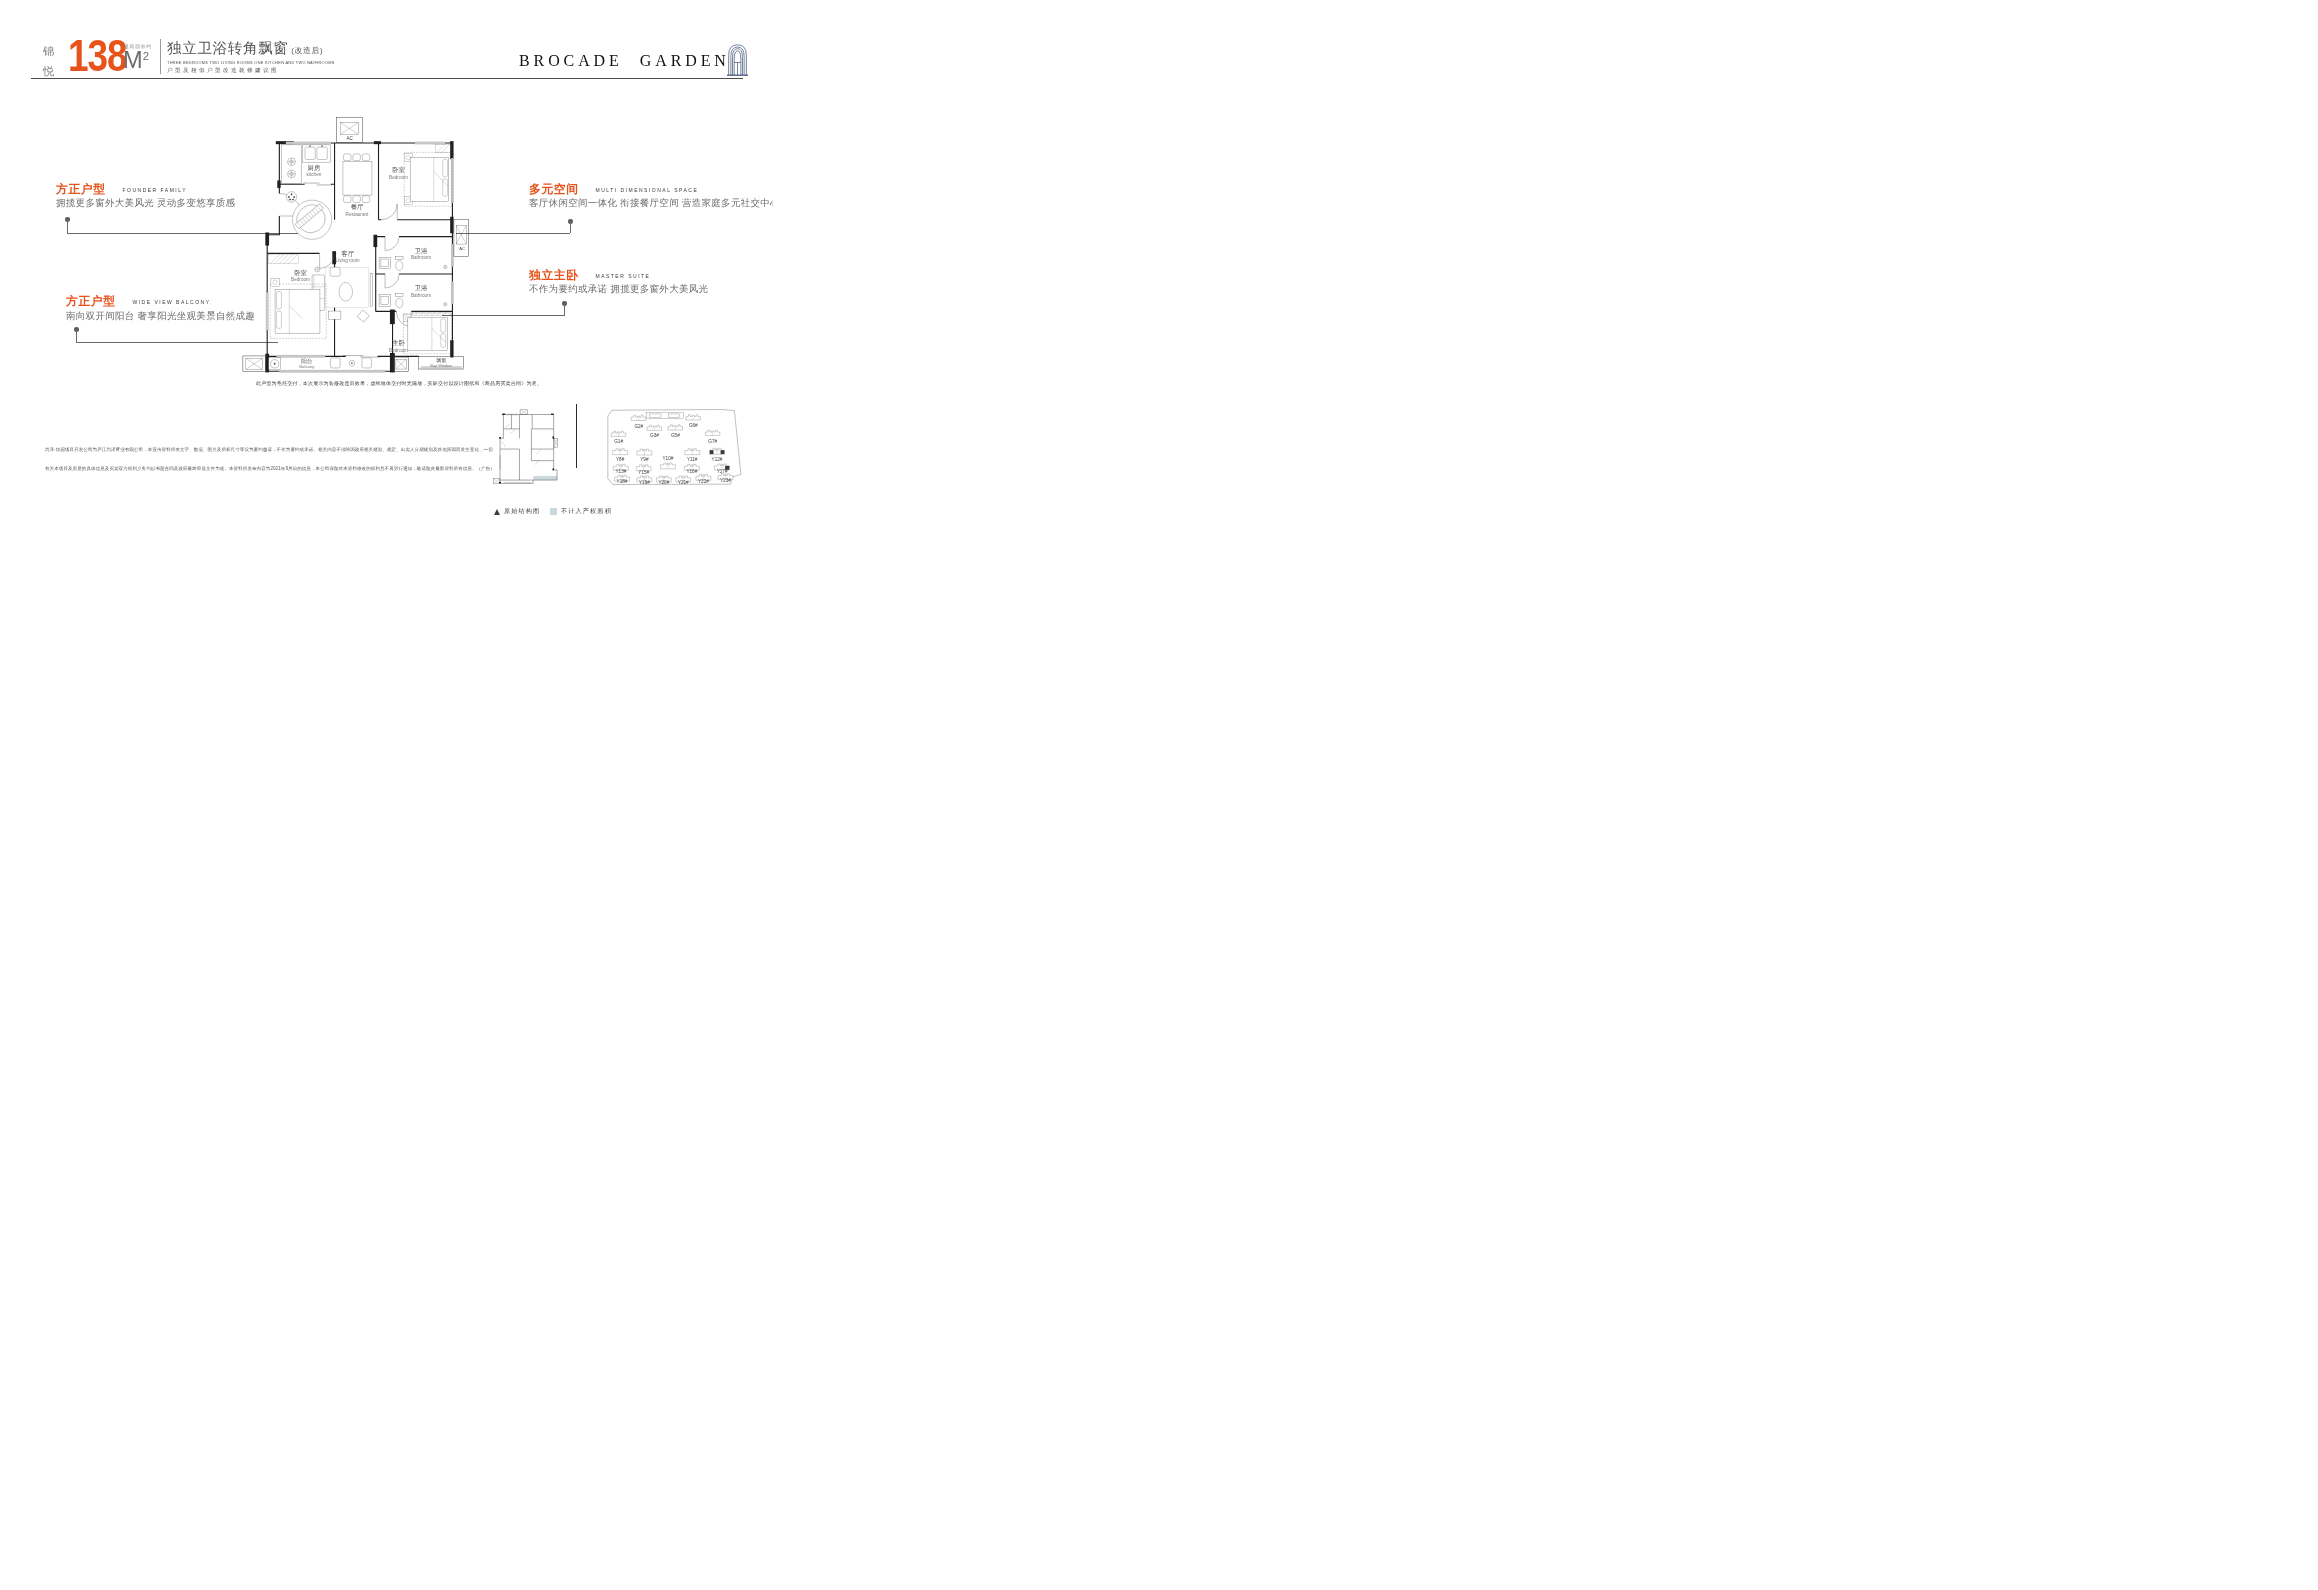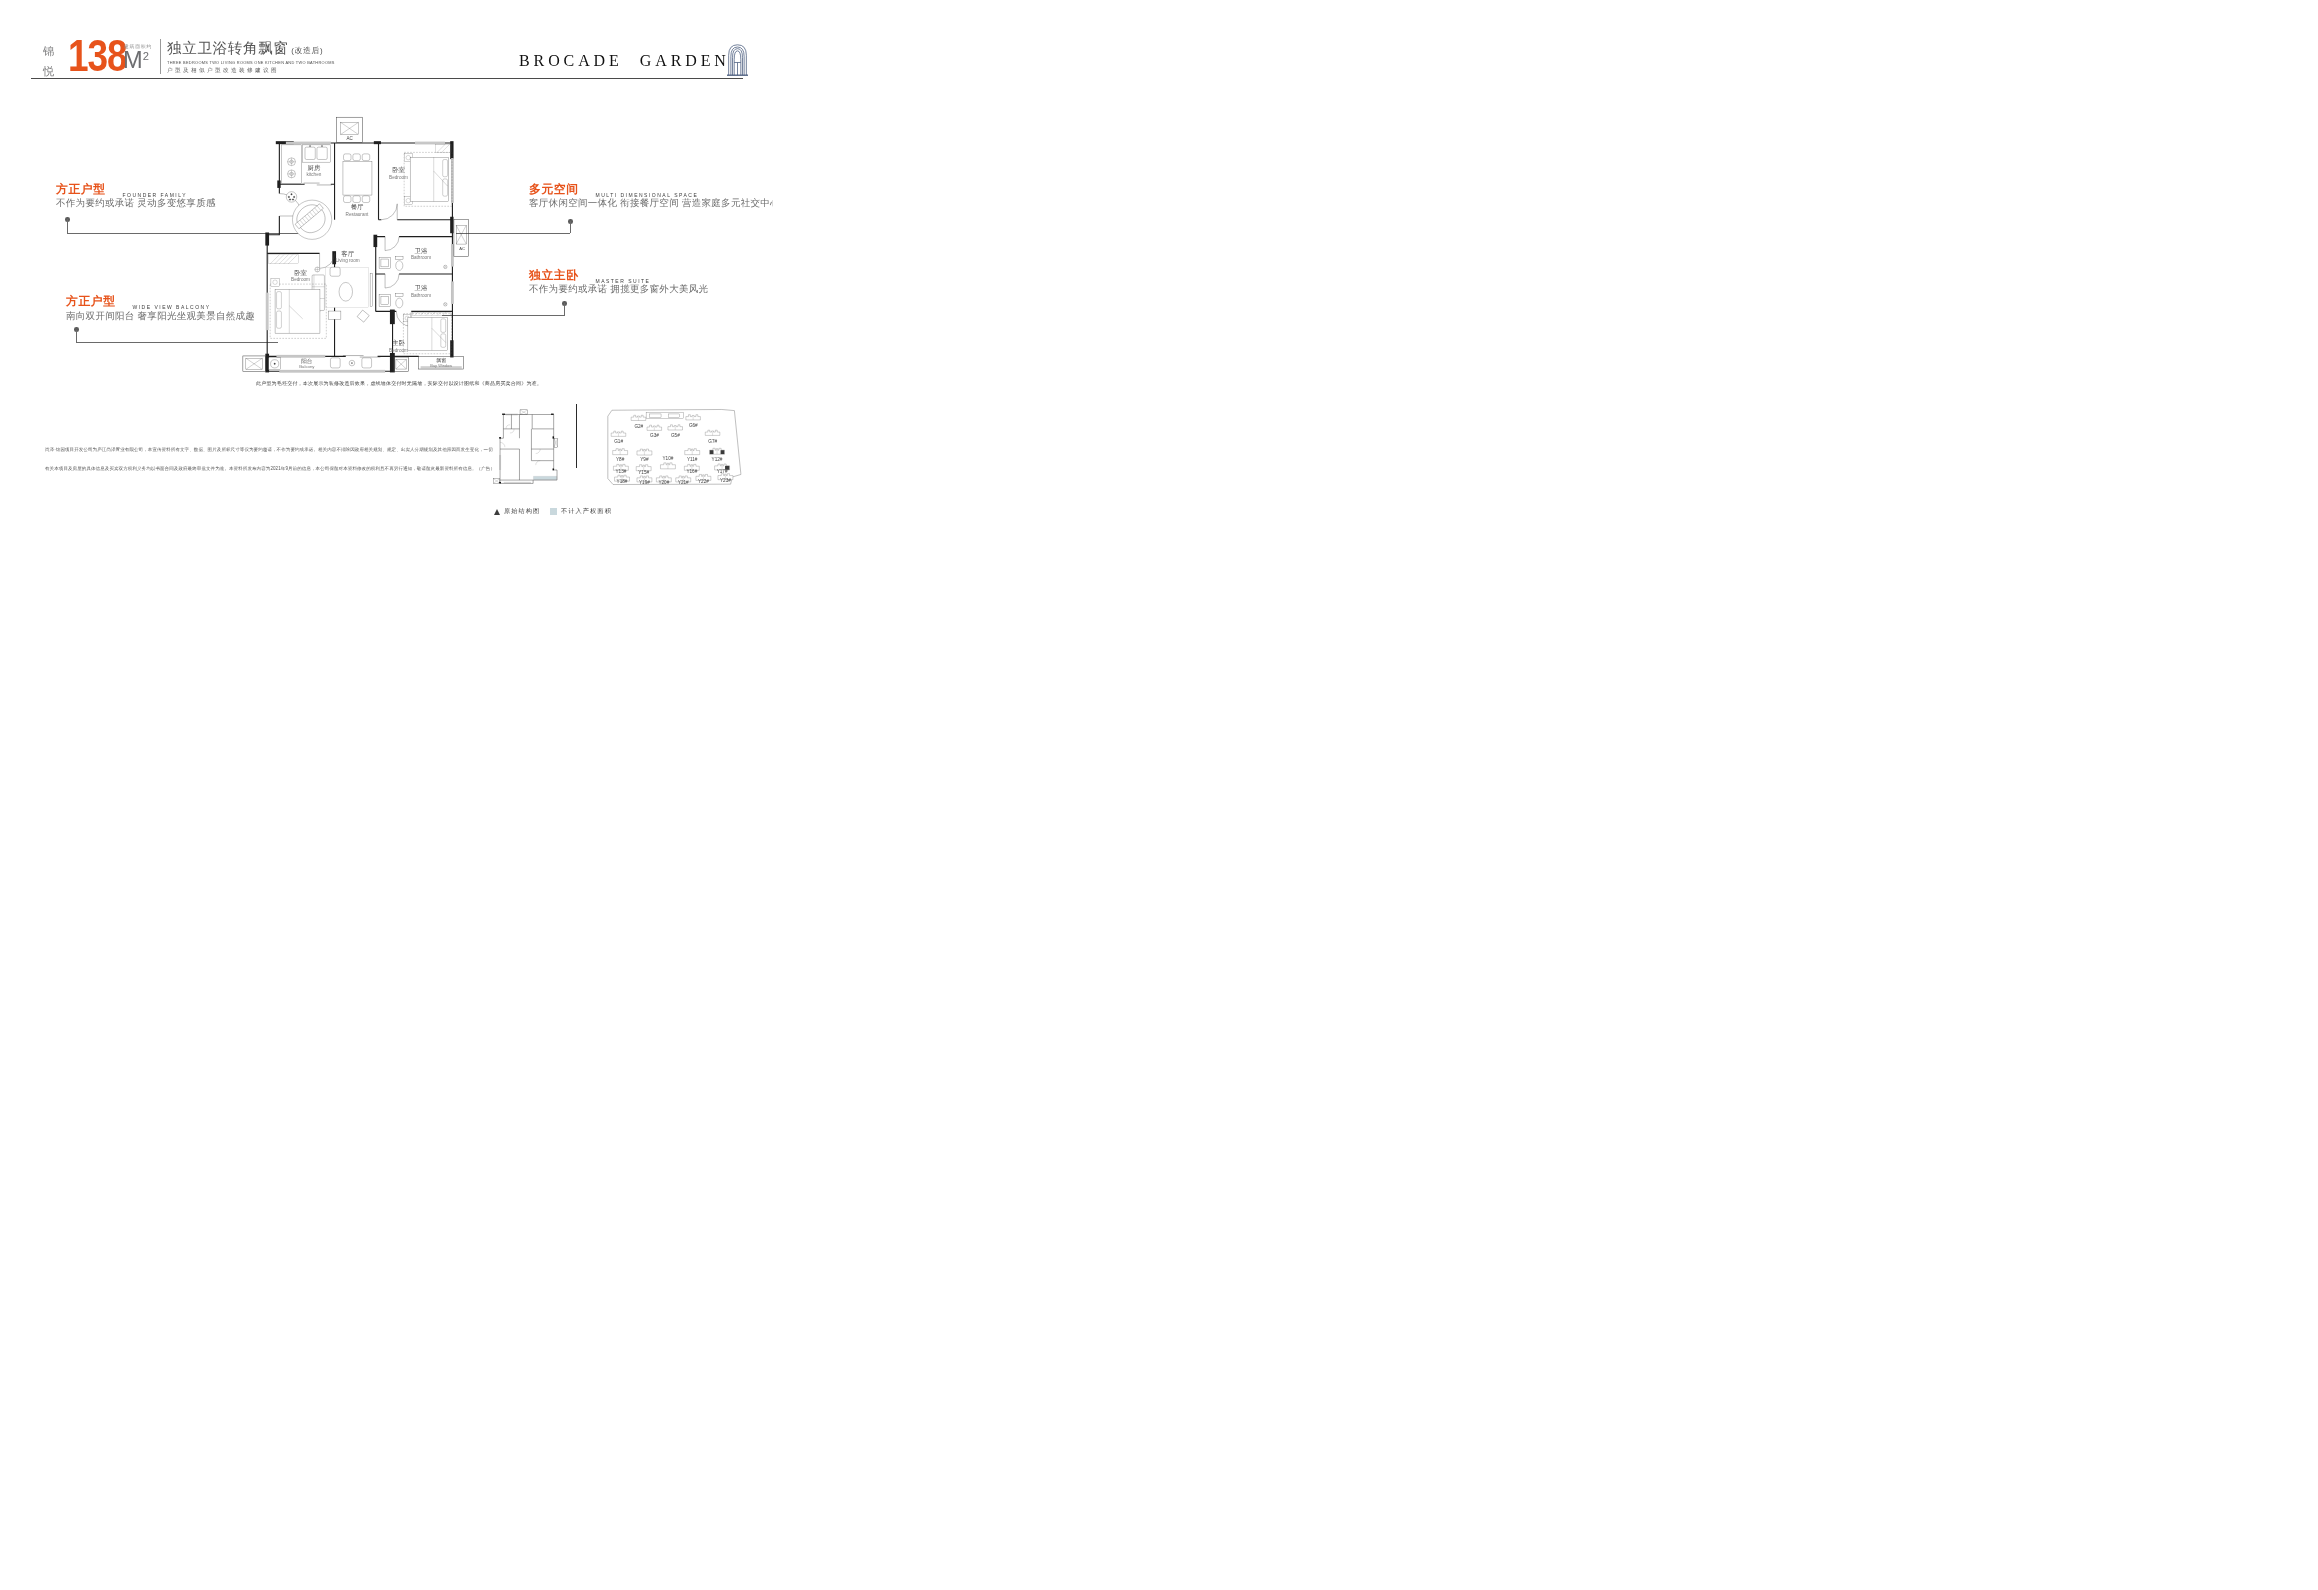--- a/index.html
+++ b/index.html
@@ -15,21 +15,21 @@
   .area-unit sup{font-size:11.2px;position:relative;top:1.1px;}
   .hdr-divider{left:160px;top:39px;width:0.6px;height:35px;background:#9a9a9a;}
   .layout-cn{left:167px;top:39px;font-size:14.6px;color:#555;letter-spacing:0.6px;white-space:nowrap;}
   .layout-suffix{font-size:7.9px;color:#555;margin-left:2.8px;}
   .layout-en{left:167px;top:60px;font-size:3.9px;color:#4d4d4d;letter-spacing:0.3px;white-space:nowrap;}
   .layout-note{left:167px;top:67px;font-size:5.6px;color:#555;letter-spacing:2.4px;white-space:nowrap;}
   .rule{left:31px;top:78px;width:712px;height:1.4px;background:#4a4a4a;}
   .logo{left:519px;top:52px;font-family:"Liberation Serif","DejaVu Serif",serif;font-size:16px;
         color:#101010;letter-spacing:3.9px;display:flex;gap:17px;white-space:nowrap;}
   
-  .callout-title{display:flex;align-items:flex-end;white-space:nowrap;gap:9px;}
+  .callout-title{display:flex;align-items:center;white-space:nowrap;gap:9px;}
   .callout-title .cn{font-size:11.8px;font-weight:bold;color:#e7531b;letter-spacing:0.6px;}
   .callout-title .en{font-size:5px;color:#3a3a3a;letter-spacing:1.5px;margin-left:7.9px;}
   .callout-desc{font-size:9.5px;color:#6b6b6b;letter-spacing:0.3px;white-space:nowrap;}
   .dot{width:4.5px;height:4.5px;border-radius:50%;background:#5c5c5c;}
   .vline{width:0.6px;background:#6a6a6a;}
   .hline{height:0.6px;background:#6a6a6a;}
   
   .plan-note{left:256px;top:380px;font-size:5px;color:#3a3a3a;letter-spacing:0.2px;white-space:nowrap;}
   .disclaimer{left:45px;font-size:4.5px;color:#555;letter-spacing:0.1px;white-space:nowrap;}
   
@@ -70,21 +70,21 @@
       <path d="M13,58 V30 Q13,14 19,14 Q25,14 25,30 V58"></path>
       <path d="M13,35 H25 M19,35 V58"></path>
       <path d="M0,58 H38" stroke-width="2.4"></path>
     </g>
   </svg>
 
   <div class="abs callout-title" style="left:56px;top:182px">
     <span class="cn">方正户型</span>
     <span class="en">FOUNDER FAMILY</span>
   </div>
-  <div class="abs callout-desc" style="left:56px;top:197px">不作为要约或承诺 灵动多变悠享质感</div>
+  <div class="abs callout-desc" style="left:56px;top:197px">拥揽更多窗外大美风光 灵动多变悠享质感</div>
 
   <div class="abs callout-title" style="left:529px;top:182px">
     <span class="cn">多元空间</span>
     <span class="en">MULTI DIMENSIONAL SPACE</span>
   </div>
   <div class="abs callout-desc" style="left:529px;top:197px">客厅休闲空间一体化 衔接餐厅空间 营造家庭多元社交中心</div>
 
   <div class="abs callout-title" style="left:66px;top:294px">
     <span class="cn">方正户型</span>
     <span class="en">WIDE VIEW BALCONY</span>

